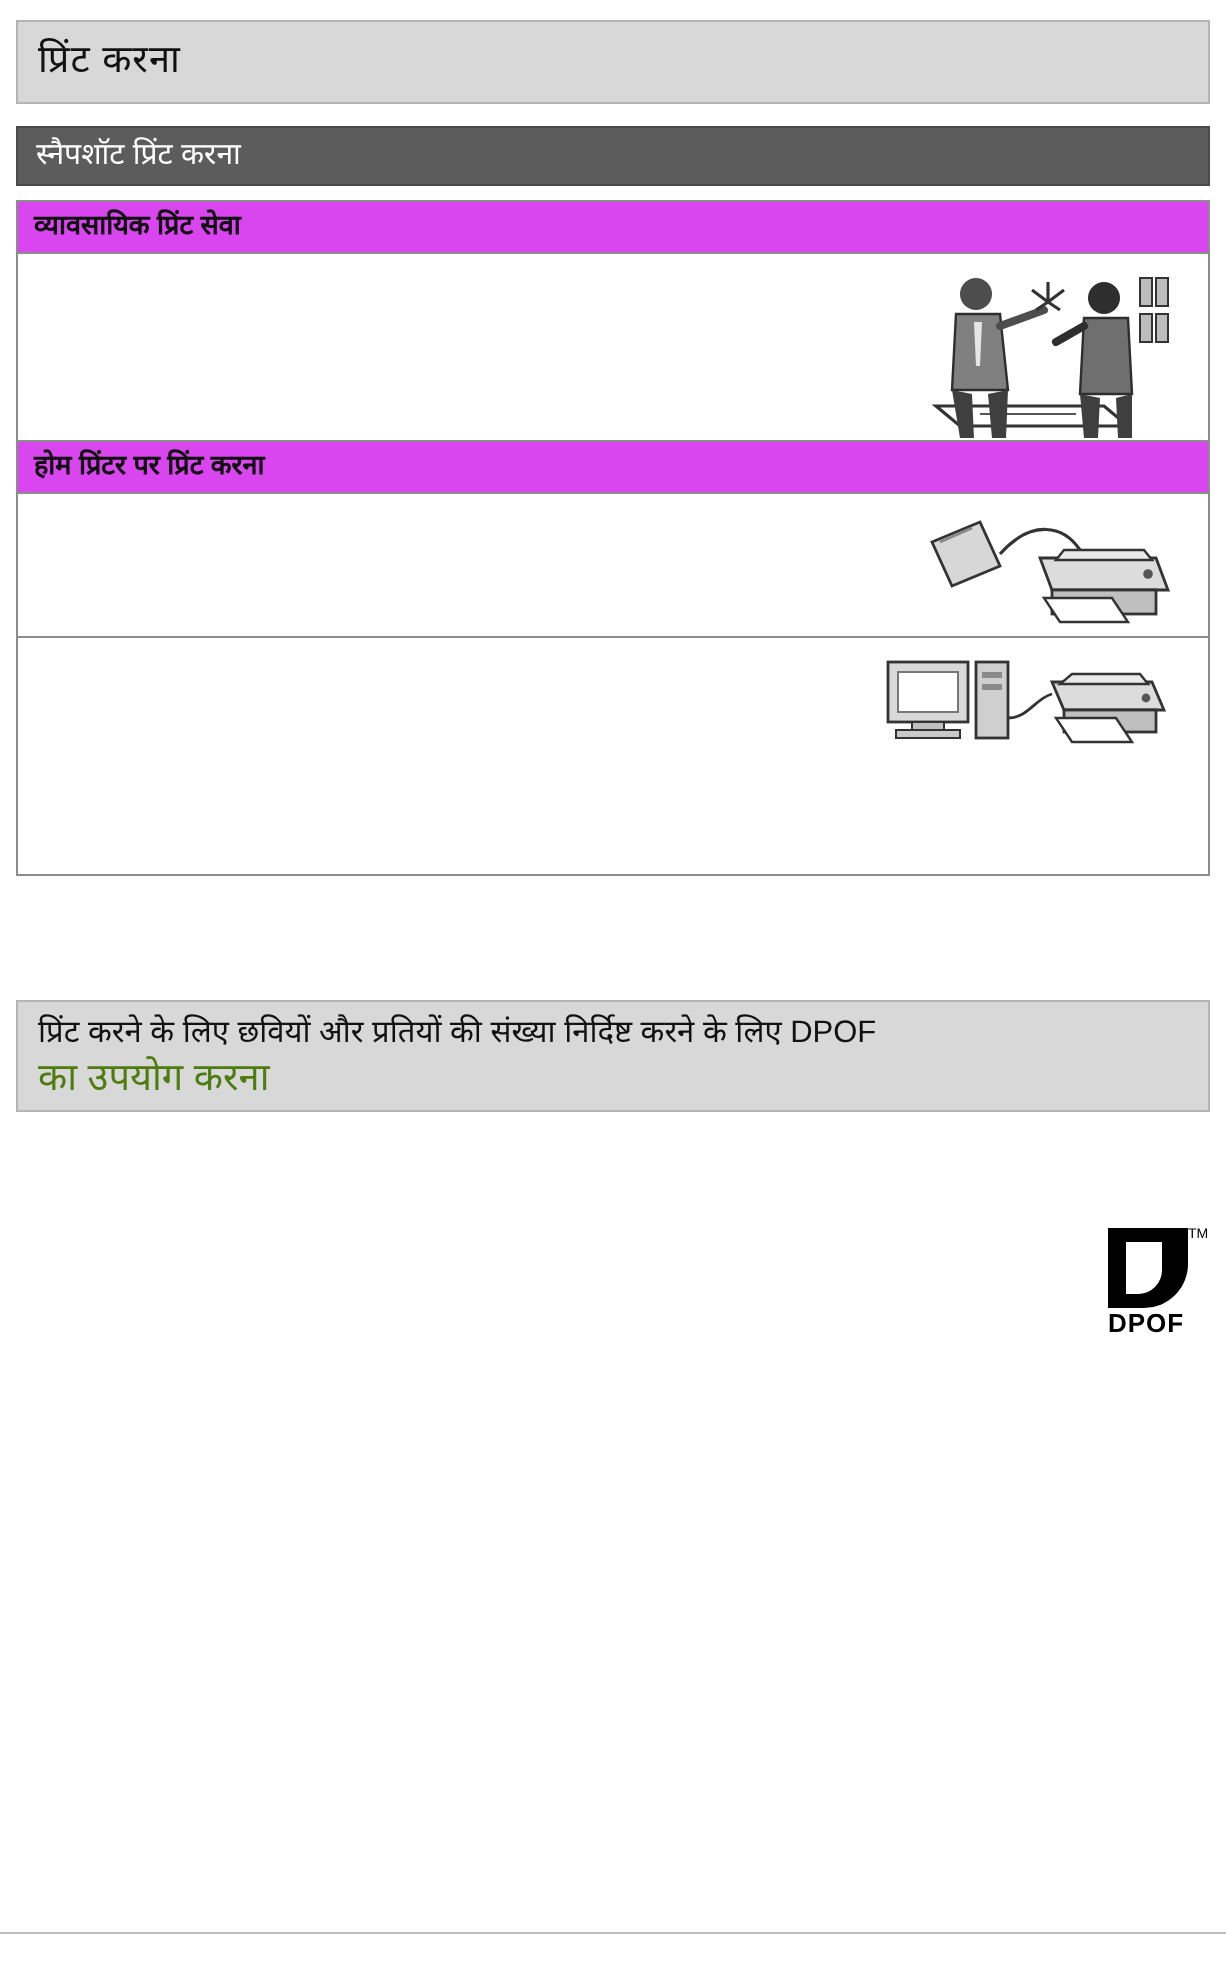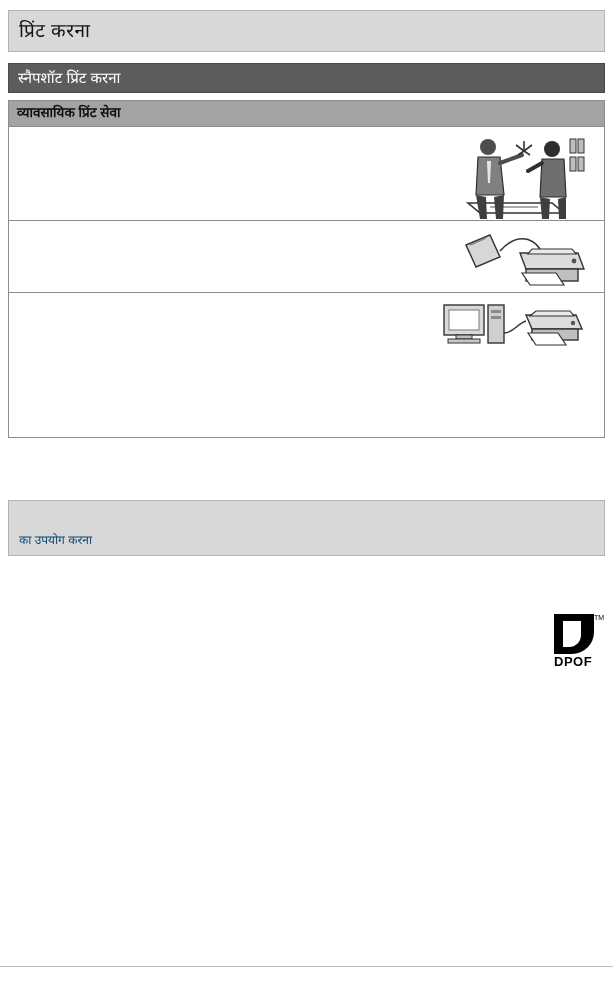--- a/index.html
+++ b/index.html
@@ -73,21 +73,21 @@
     top: 100px;
     width: 597px;
     height: 338px;
     border: 1px solid #8c8c8c;
     box-sizing: border-box;
     background: #ffffff;
   }
   .row-head {
     position: relative;
     height: 26px;
-    background: #a3a3a3;
+    background: #d946ef;
     border-bottom: 1px solid #8c8c8c;
     box-sizing: border-box;
   }
   .row-head .rh-text {
     position: absolute;
     left: 8px;
     top: 2px;
     font-size: 13.5px;
     line-height: 20px;
     font-weight: bold;
@@ -127,23 +127,23 @@
     top: 4px;
     font-size: 15.5px;
     line-height: 24px;
     color: #111111;
     white-space: nowrap;
   }
   .dpof-head .line2 {
     position: absolute;
     left: 10px;
     top: 27px;
-    font-size: 12px;
+    font-size: 19px;
     line-height: 24px;
-    color: #0c4a6e;
+    color: #4d7c0f;
     white-space: nowrap;
   }
   .dpof-sub {
     position: absolute;
     left: 30px;
     top: 570px;
     font-size: 14px;
     line-height: 22px;
     color: #111111;
     white-space: nowrap;
@@ -252,20 +252,23 @@
           <g stroke="#333" stroke-width="1" fill="#bdbdbd">
             <rect x="110" y="6" width="6" height="14"></rect>
             <rect x="118" y="6" width="6" height="14"></rect>
             <rect x="110" y="24" width="6" height="14"></rect>
             <rect x="118" y="24" width="6" height="14"></rect>
           </g>
         </svg>
       </div>
     </div>
 
+    <div class="row-head">
+      <div class="rh-text">होम प्रिंटर पर प्रिंट करना</div>
+    </div>
     <div class="row-body h2">
       <div class="art">
         <svg width="130" height="62" viewBox="0 0 130 62" xmlns="http://www.w3.org/2000/svg">
 
           <path d="M6 18 L30 8 L40 30 L16 40 Z" fill="#d7d7d7" stroke="#333" stroke-width="1.4"></path>
           <path d="M10 18 L26 11" stroke="#888" stroke-width="1.4"></path>
 
           <path d="M40 24 C56 6 72 10 80 22" fill="none" stroke="#333" stroke-width="1.6"></path>
 
           <path d="M60 26 L118 26 L124 42 L66 42 Z" fill="#dcdcdc" stroke="#333" stroke-width="1.4"></path>
@@ -298,20 +301,21 @@
           <circle cx="133" cy="24" r="2.2" fill="#555"></circle>
 
           <path d="M64 34 C74 34 78 24 86 22" fill="none" stroke="#333" stroke-width="1.4"></path>
         </svg>
       </div>
     </div>
 
   </div>
 
   <div class="dpof-head">
+    <div class="line1">प्रिंट करने के लिए छवियों और प्रतियों की संख्या निर्दिष्ट करने के लिए DPOF</div>
     <div class="line2">का उपयोग करना</div>
   </div>
 
 
   <div class="dpof-logo">
     <div class="d-shape"></div>
     <div class="d-inner"></div>
     <div class="tm">TM</div>
     <div class="dpof-word">DPOF</div>
   </div>

